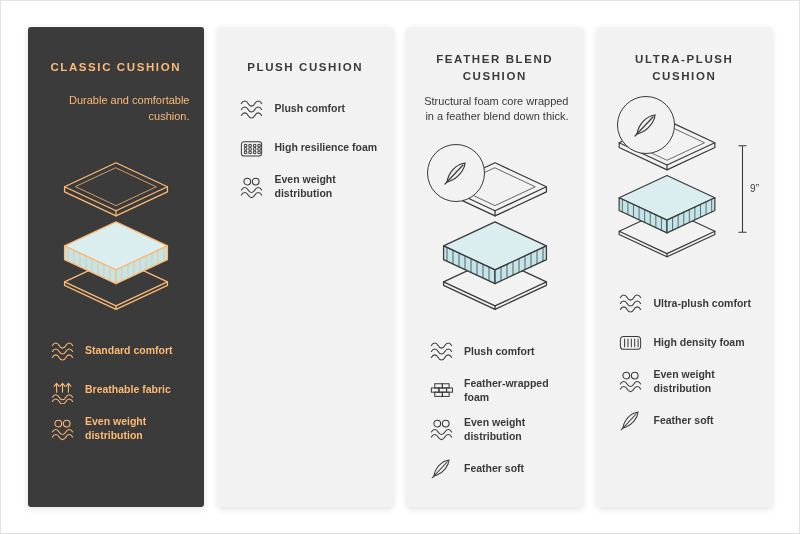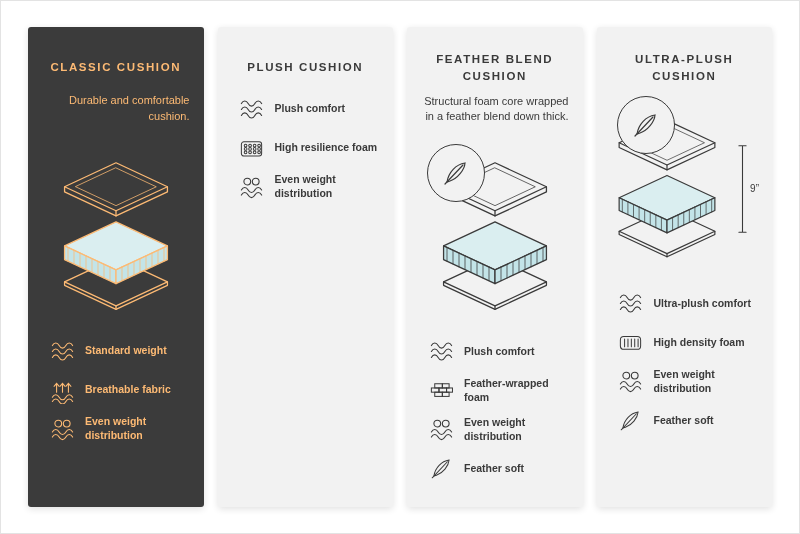--- a/index.html
+++ b/index.html
@@ -179,21 +179,21 @@
           <use href="#sym-cushion"></use>
         </svg>
     </div>
     <ul class="features">
       <li class="feat">
         <span class="fi">
             <svg>
               <use href="#i-wave"></use>
             </svg>
           </span>
-        <span class="fl">Standard weight</span>
+        <span class="fl">Standard comfort</span>
       </li>
       <li class="feat">
         <span class="fi">
             <svg>
               <use href="#i-breathe"></use>
             </svg>
           </span>
         <span class="fl">Breathable fabric</span>
       </li>
       <li class="feat">

